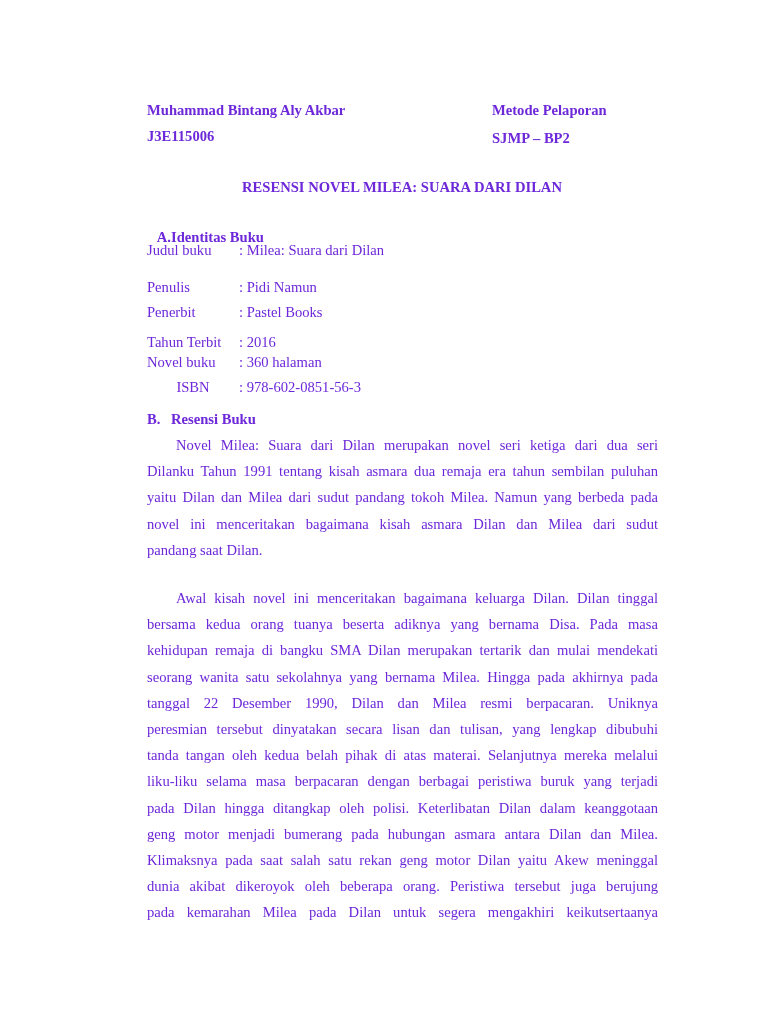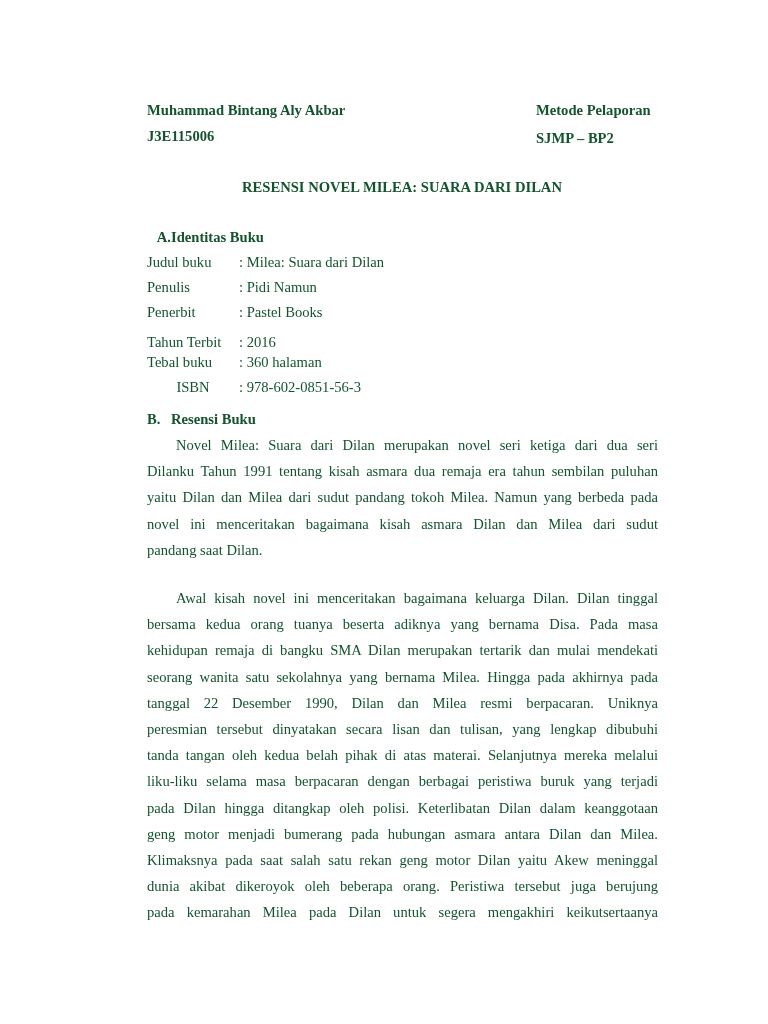--- a/index.html
+++ b/index.html
@@ -1,26 +1,26 @@
 <!DOCTYPE html>
 <html><head>
   <meta charset="utf-8">
   <style>
     html, body { margin: 0; padding: 0; background: #ffffff; }
     body { width: 768px; height: 1024px; overflow: hidden; position: relative; }
     .page {
       position: absolute; left: 0; top: 0; width: 768px; height: 1024px;
-      background: #ffffff; color: #14532d;
+      background: #ffffff; color: #6d28d9;
       font-family: "Liberation Serif", "DejaVu Serif", serif;
       font-size: 14.6px;
     }
     .abs { position: absolute; white-space: nowrap; }
     .bold { font-weight: bold; }
     .hdr-left { left: 147px; }
-    .hdr-right { left: 536px; text-align: center; }
+    .hdr-right { left: 492px; text-align: center; }
     .title { left: 0; width: 804px; text-align: center; }
     .section { left: 147px; }
     .section .num { display: inline-block; width: 24px; }
     .ident-row { left: 147px; }
     .ident-row .k { display: inline-block; width: 92px; }
     .para {
       position: absolute; left: 147px; width: 511px;
       line-height: 26.2px; text-align: justify; white-space: normal;
     }
     .line { display: block; height: 26.2px; text-align: justify; text-align-last: justify; white-space: nowrap; overflow: hidden; }
@@ -36,34 +36,34 @@
   <div class="abs bold hdr-right" style="top:102px;">Metode Pelaporan</div>
   <div class="abs bold hdr-left" style="top:128px;">J3E115006</div>
   <div class="abs bold hdr-right" style="top:130px;">SJMP – BP2</div>
 
   <div class="abs bold title" style="top:179px;">RESENSI NOVEL MILEA: SUARA DARI DILAN</div>
 
   <div class="abs bold section" style="top:229px;text-align:right;">
     <span class="num">A.</span><span>Identitas Buku</span>
   </div>
 
-  <div class="abs ident-row" style="top:254px;">
+  <div class="abs ident-row" style="top:242px;">
     <span class="k">Judul buku</span><span>: Milea: Suara dari Dilan</span>
   </div>
   <div class="abs ident-row" style="top:279px;">
     <span class="k">Penulis</span><span>: Pidi Namun</span>
   </div>
   <div class="abs ident-row" style="top:304px;">
     <span class="k">Penerbit</span><span>: Pastel Books</span>
   </div>
   <div class="abs ident-row" style="top:334px;">
     <span class="k">Tahun Terbit</span><span>: 2016</span>
   </div>
   <div class="abs ident-row" style="top:354px;">
-    <span class="k">Tebal buku</span><span>: 360 halaman</span>
+    <span class="k">Novel buku</span><span>: 360 halaman</span>
   </div>
   <div class="abs ident-row" style="top:379px;text-align:center;">
     <span class="k">ISBN</span><span>: 978-602-0851-56-3</span>
   </div>
 
   <div class="abs bold section" style="top:411px;">
     <span class="num">B.</span><span>Resensi Buku</span>
   </div>
 
   <div class="para" style="top:432px;">

